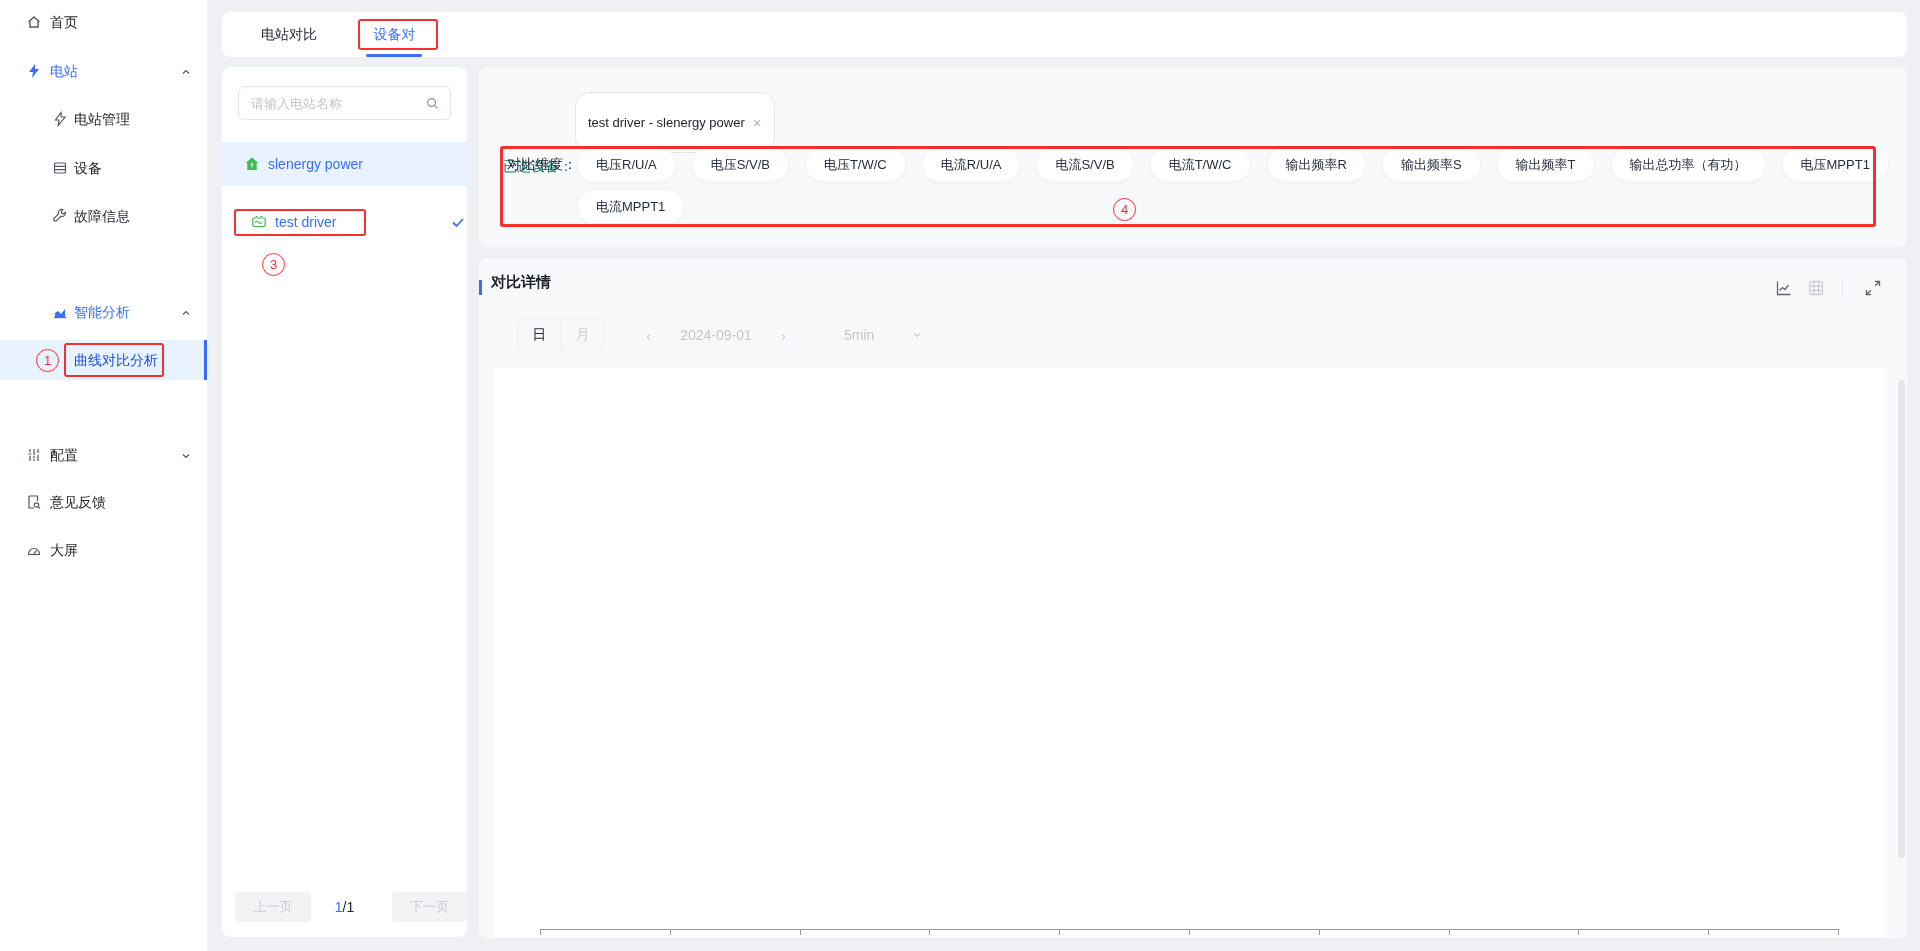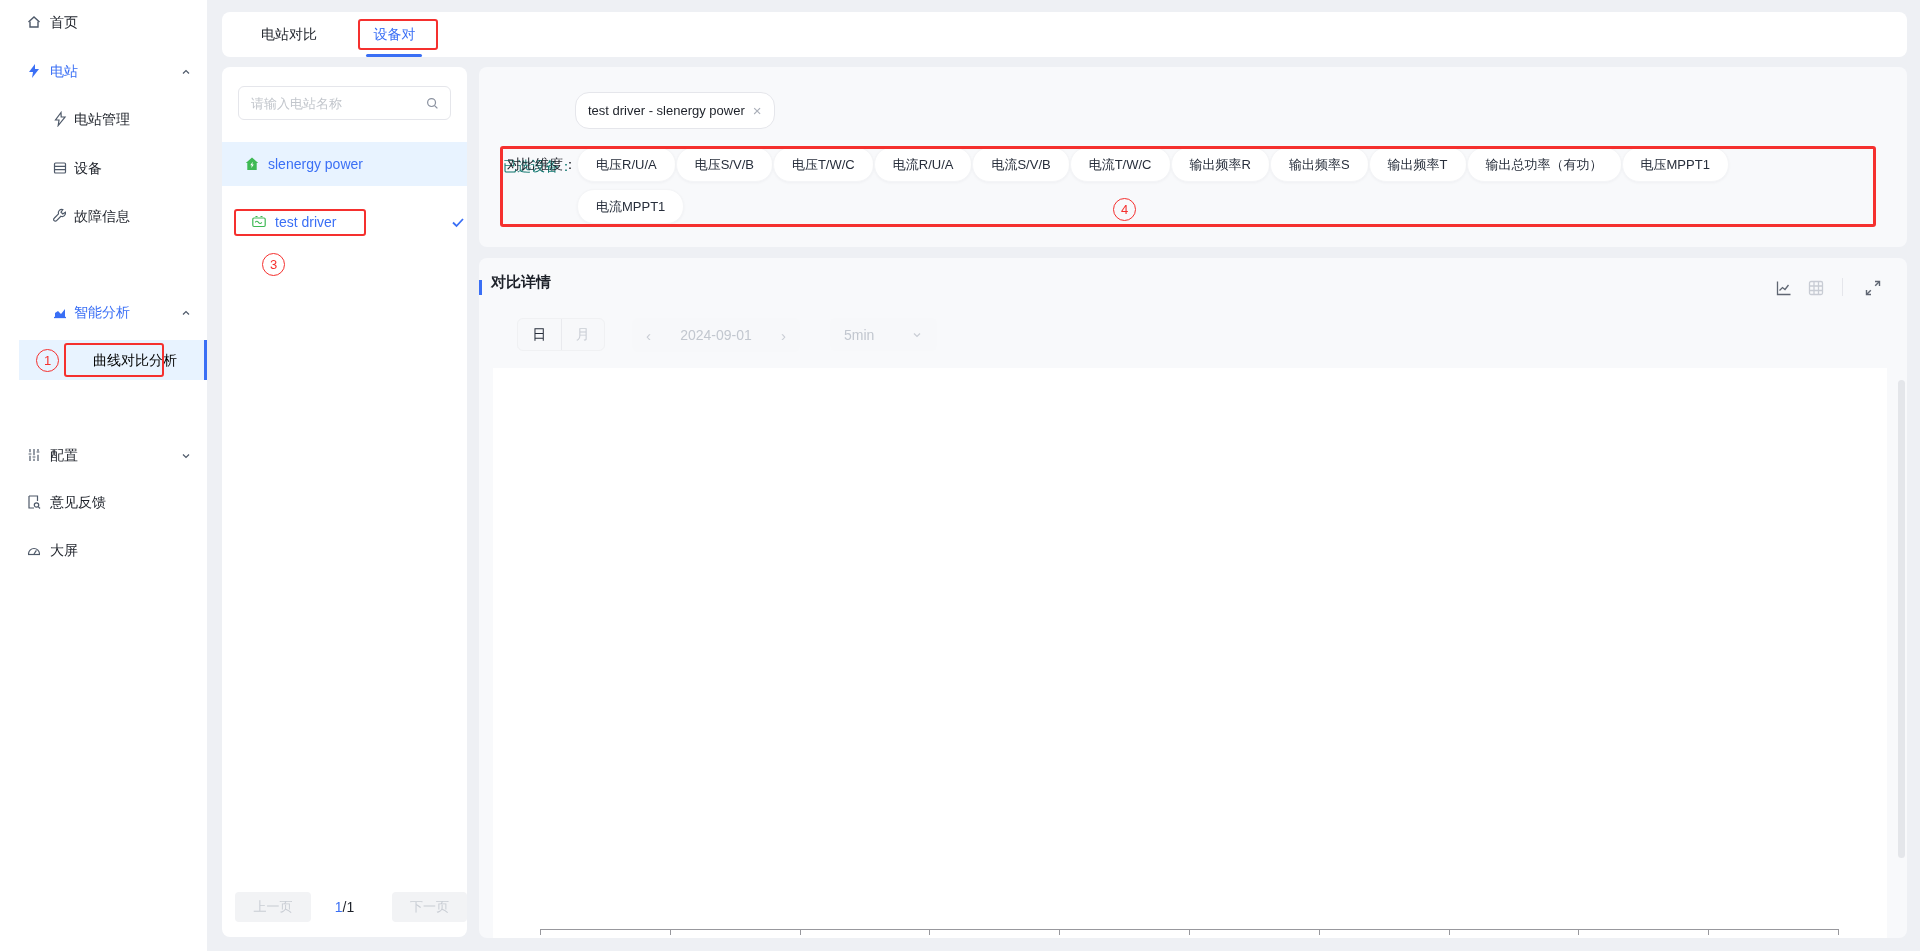--- a/index.html
+++ b/index.html
@@ -8,21 +8,21 @@
 
   
   .sidebar{position:absolute;left:0;top:0;width:207px;height:951px;background:#fff;}
   .side-item{position:absolute;left:0;right:0;height:40px;font-size:14px;color:#1d2129;cursor:pointer;}
   .side-item .ic{position:absolute;left:26px;top:12px;width:16px;height:16px;color:#4e5969;}
   .side-item.lvl2 .ic{left:52px;}
   .side-item .lb{position:absolute;left:50px;top:0;line-height:40px;}
   .side-item.lvl2 .lb,.side-item.lvl3 .lb{left:74px;}
   .side-item .chev{position:absolute;left:180px;top:14px;width:12px;height:12px;color:#4e5969;}
   .side-item.blue,.side-item.blue .ic{color:#3a6ff5;}
-  .side-item.active-row{background:#e8f3ff;border-right:3px solid #3a6ff5;color:#000000;margin-left:19px;}
+  .side-item.active-row{background:#e8f3ff;border-right:3px solid #3a6ff5;color:#1d4ed8;}
 
   
   .ann-box{position:absolute;border:3px solid #f5302e;border-radius:3px;z-index:60;pointer-events:none;box-sizing:border-box;}
   .ann-box.thin{border-width:2.5px;}
   .ann-circle{position:absolute;width:21px;height:21px;border:1.5px solid #f5302e;border-radius:50%;color:#f5302e;
     font-size:13px;display:flex;align-items:center;justify-content:center;z-index:60;pointer-events:none;background:transparent;}
 
   
   .tabbar{position:absolute;left:222px;top:12px;width:1685px;height:45px;background:#fff;border-radius:8px;}
   .tab{position:absolute;top:0;height:51px;line-height:45px;font-size:14px;color:#1d2129;text-align:center;cursor:pointer;}
@@ -50,24 +50,24 @@
     display:flex;align-items:center;justify-content:center;cursor:pointer;}
   .pg-prev{left:13px;top:825px;width:76px;}
   .pg-next{left:170px;top:825px;width:75px;text-align:right;}
   .pg-label{position:absolute;left:0;right:0;top:825px;height:30px;line-height:30px;text-align:center;font-size:14px;color:#1d2129;}
   .pg-label .cur{color:#3a6ff5;}
 
   
   .card1{position:absolute;left:479px;top:67px;width:1428px;height:180px;background:#f8f9fb;border-radius:8px;}
   .sel-label{position:absolute;left:24px;top:91px;font-size:14px;color:#0f766e;}
   .tag{position:absolute;left:96px;top:25px;height:27px;background:#fff;border:1px solid #e5e6eb;border-radius:14px;
-    display:inline-flex;align-items:center;padding:4px 12px;font-size:13px;color:#1d2129;gap:8px;cursor:pointer;}
+    display:inline-flex;align-items:center;padding:16px 12px;font-size:13px;color:#1d2129;gap:8px;cursor:pointer;}
   .tag .x{color:#a9aeb8;font-size:15px;line-height:1;cursor:pointer;}
   .dim-label{position:absolute;left:28px;top:89px;font-size:14px;color:#1d2129;}
-  .chips{position:absolute;display:flex;}
+  .chips{position:absolute;display:flex;gap:16px;}
   .chips.row1{left:98px;top:80px;}
   .chips.row2{left:98px;top:122px;}
   .chip{height:33px;line-height:33px;padding:0 18px;background:#fff;border-radius:17px;font-size:13px;color:#272e3b;
     border:1px solid #f4f5f7;box-shadow:0 1px 3px rgba(31,35,41,.04);white-space:nowrap;cursor:pointer;}
 
   
   .card2{position:absolute;left:479px;top:258px;width:1428px;height:680px;background:#f8f9fb;border-radius:8px;}
   .dtitle-bar{position:absolute;left:0;top:22px;width:3px;height:15px;background:#3a6ff5;}
   .dtitle{position:absolute;left:12px;top:15px;font-size:15px;font-weight:bold;color:#1d2129;}
   .hd-ic{position:absolute;top:21px;width:18px;height:18px;cursor:pointer;}

